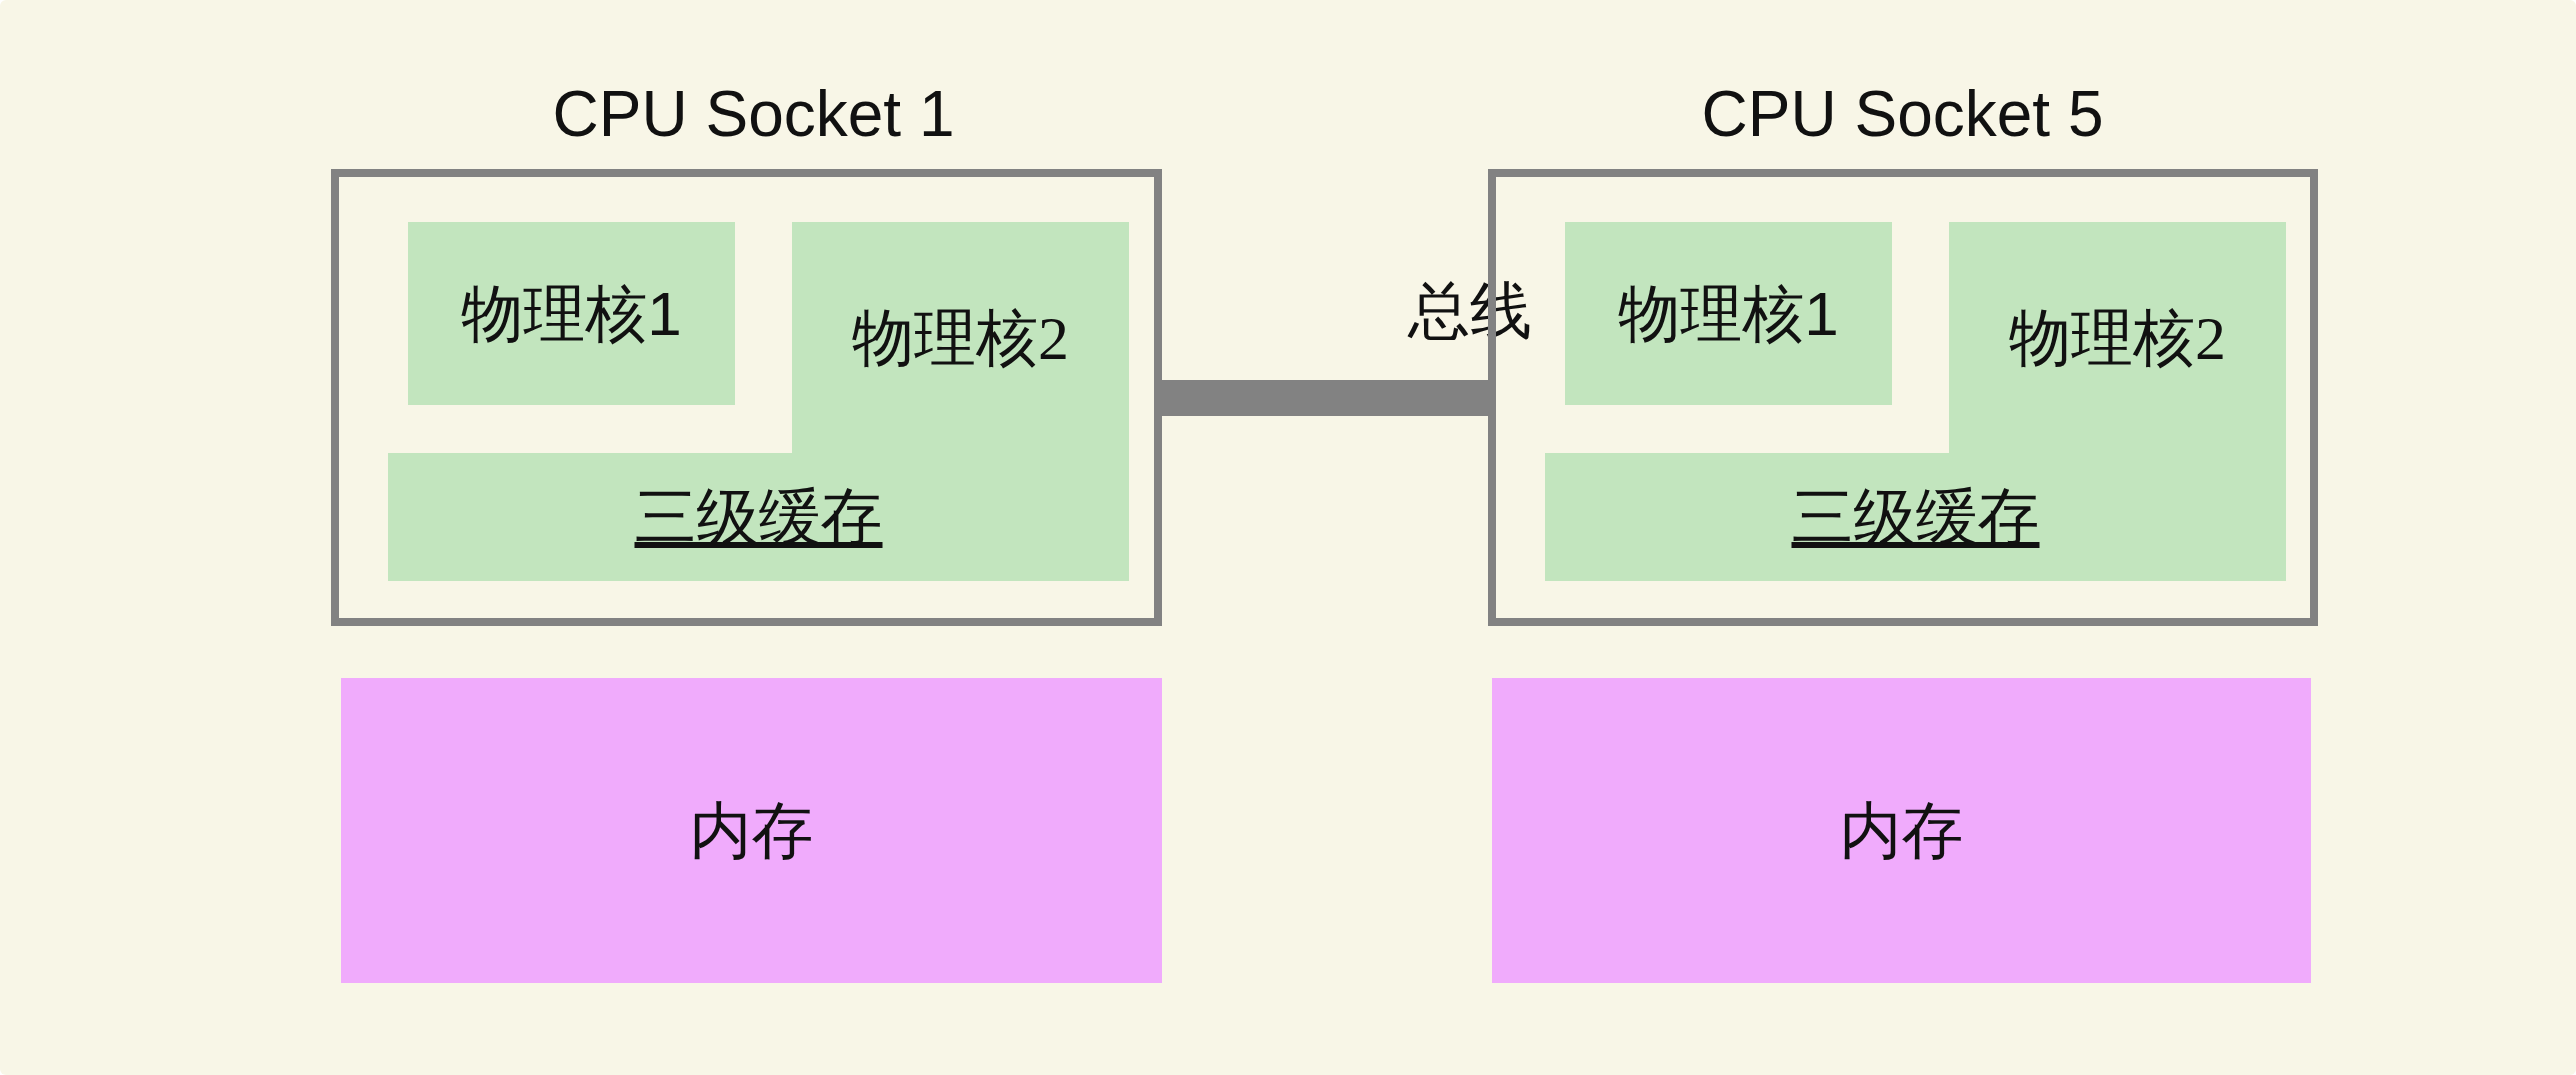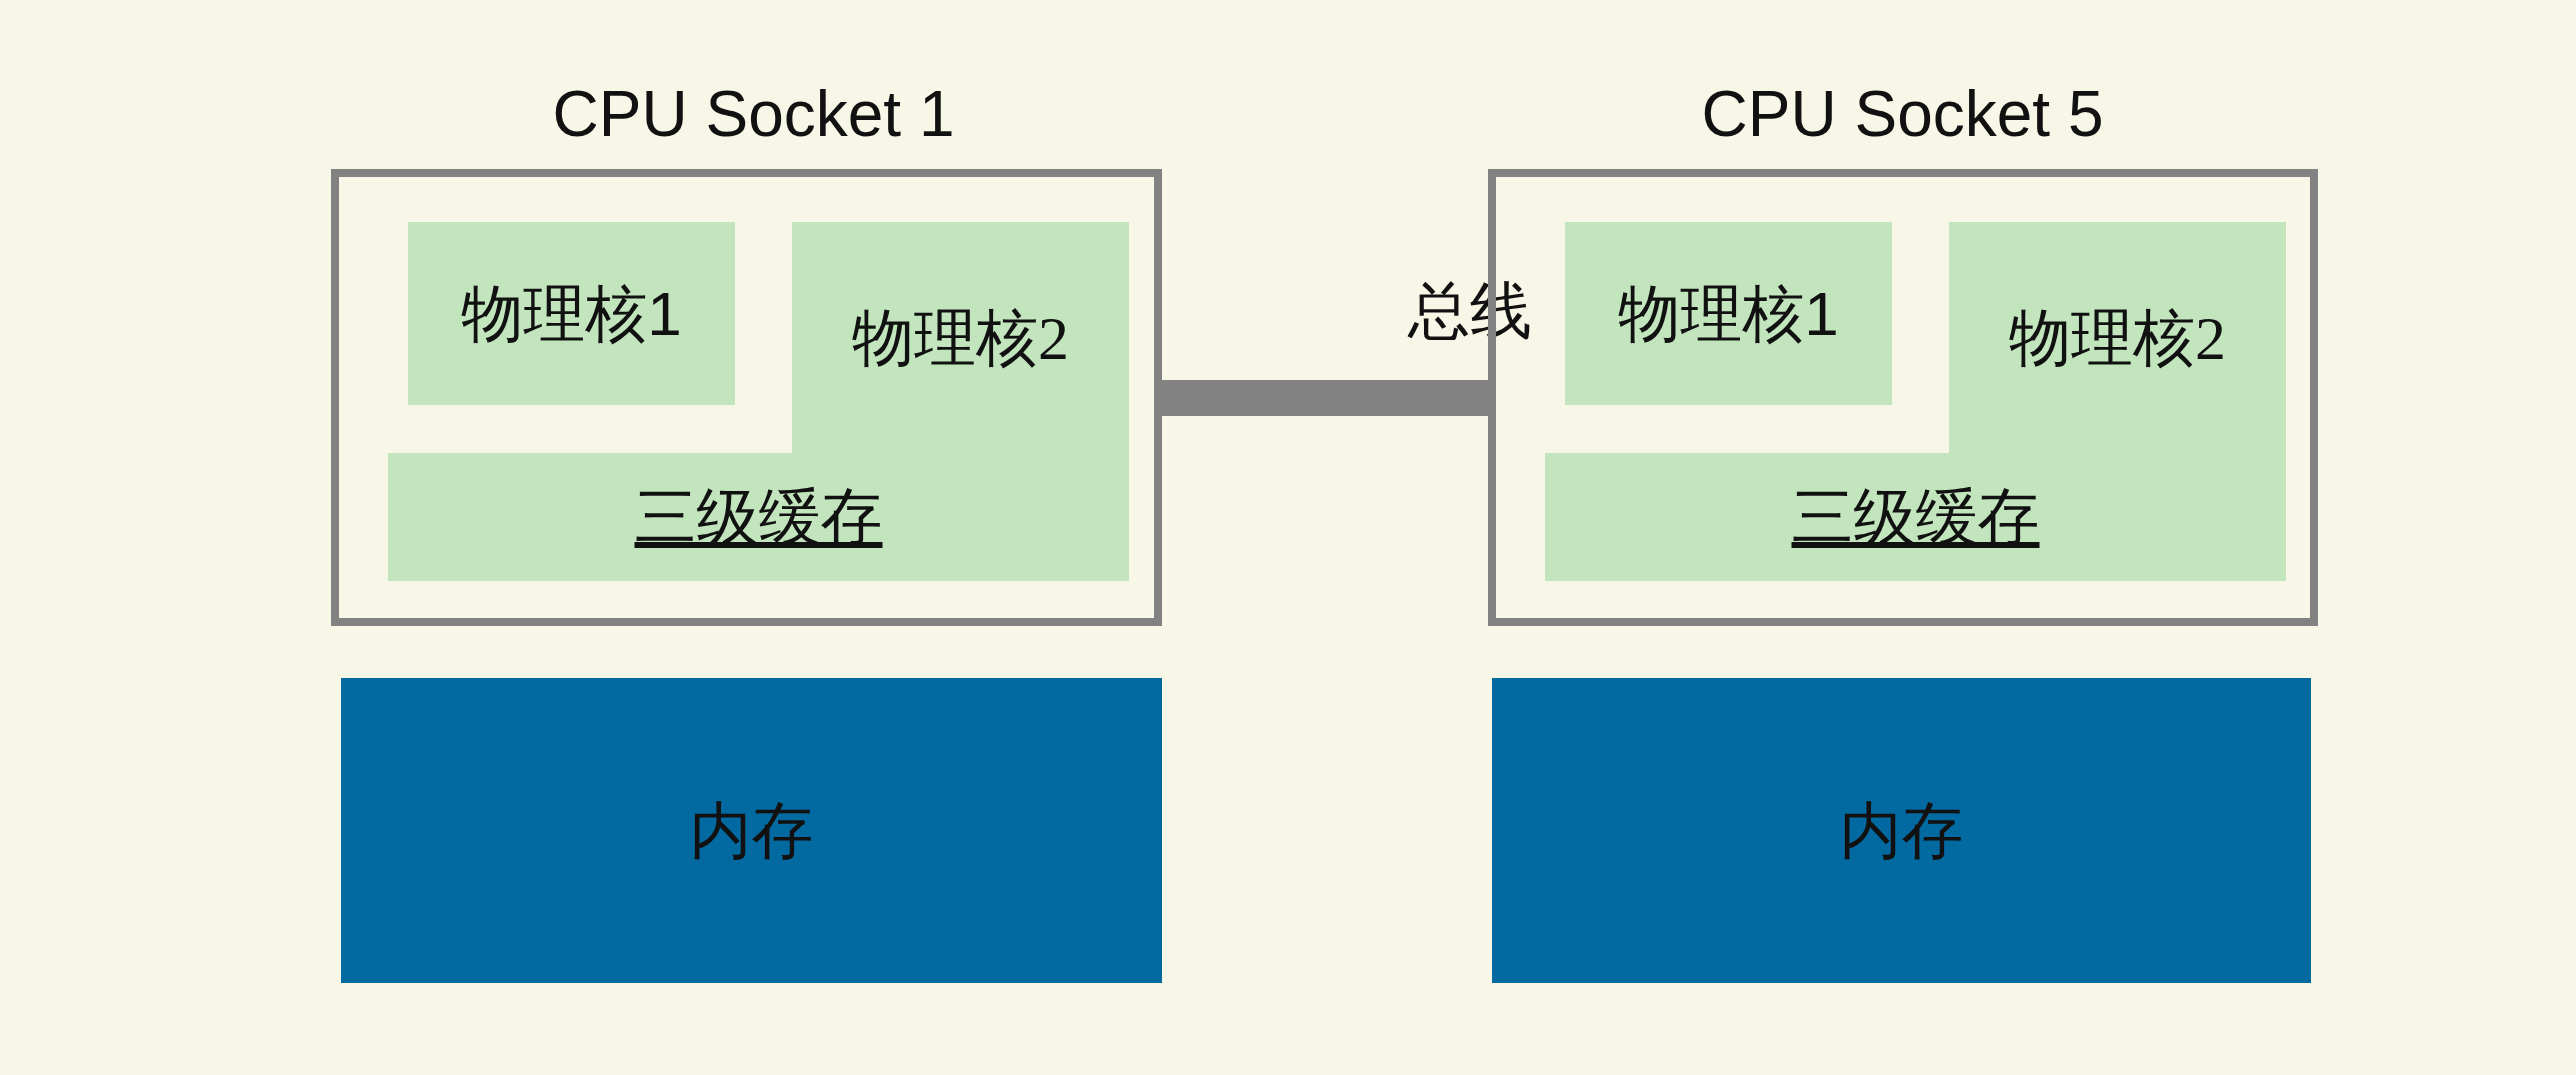--- a/index.html
+++ b/index.html
@@ -4,20 +4,21 @@
 <style>
   html, body { margin: 0; padding: 0; }
   .canvas {
     position: relative;
     width: 2576px;
     height: 1075px;
     background: #F8F6E7;
     font-family: "Liberation Sans", sans-serif;
     color: #111111;
     overflow: hidden;
+    border-radius: 6px;
   }
   .socket-title {
     position: absolute;
     top: 82px;
     width: 601px;
     text-align: center;
     font-size: 64px;
     line-height: 64px;
     white-space: nowrap;
   }
@@ -38,21 +39,21 @@
     font-size: 62px;
     white-space: nowrap;
   }
   .core1 { left: 49px;  top: 45px;  width: 327px; height: 183px; margin-left: 20px; }
   .core2 { left: 453px; top: 45px;  width: 337px; height: 232px; font-family: Liberation Serif, serif; }
   .cache { left: 49px;  top: 276px; width: 741px; height: 128px; text-decoration: underline; }
   .memory-box {
     position: absolute;
     top: 678px;
     height: 305px;
-    background: #0369a1;
+    background: #f0abfc;
     display: flex;
     align-items: center;
     justify-content: center;
     font-size: 62px;
     white-space: nowrap;
   }
   .bus-bar {
     position: absolute;
     left: 1162px;
     top: 380px;

